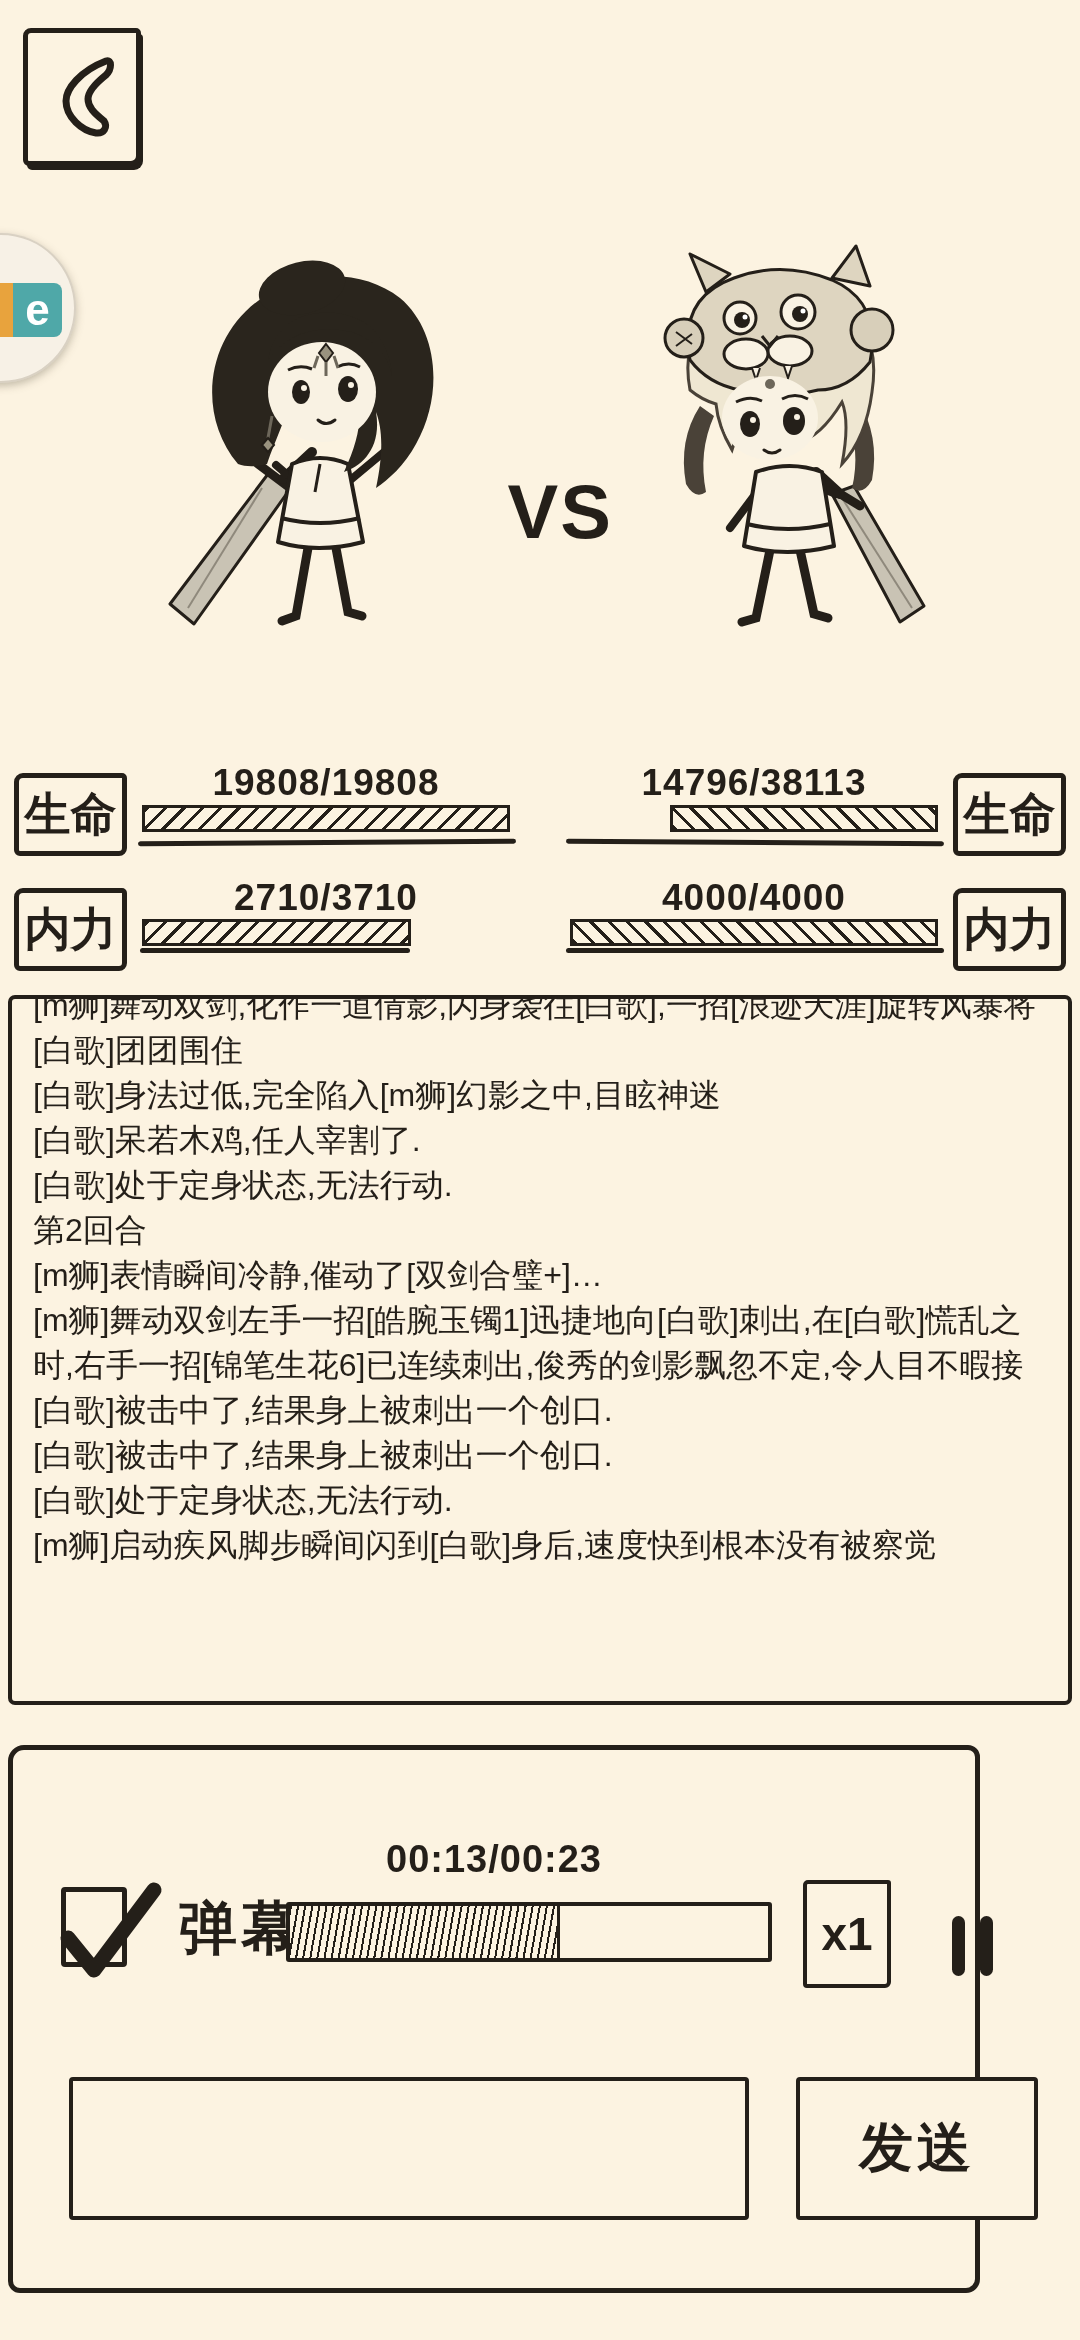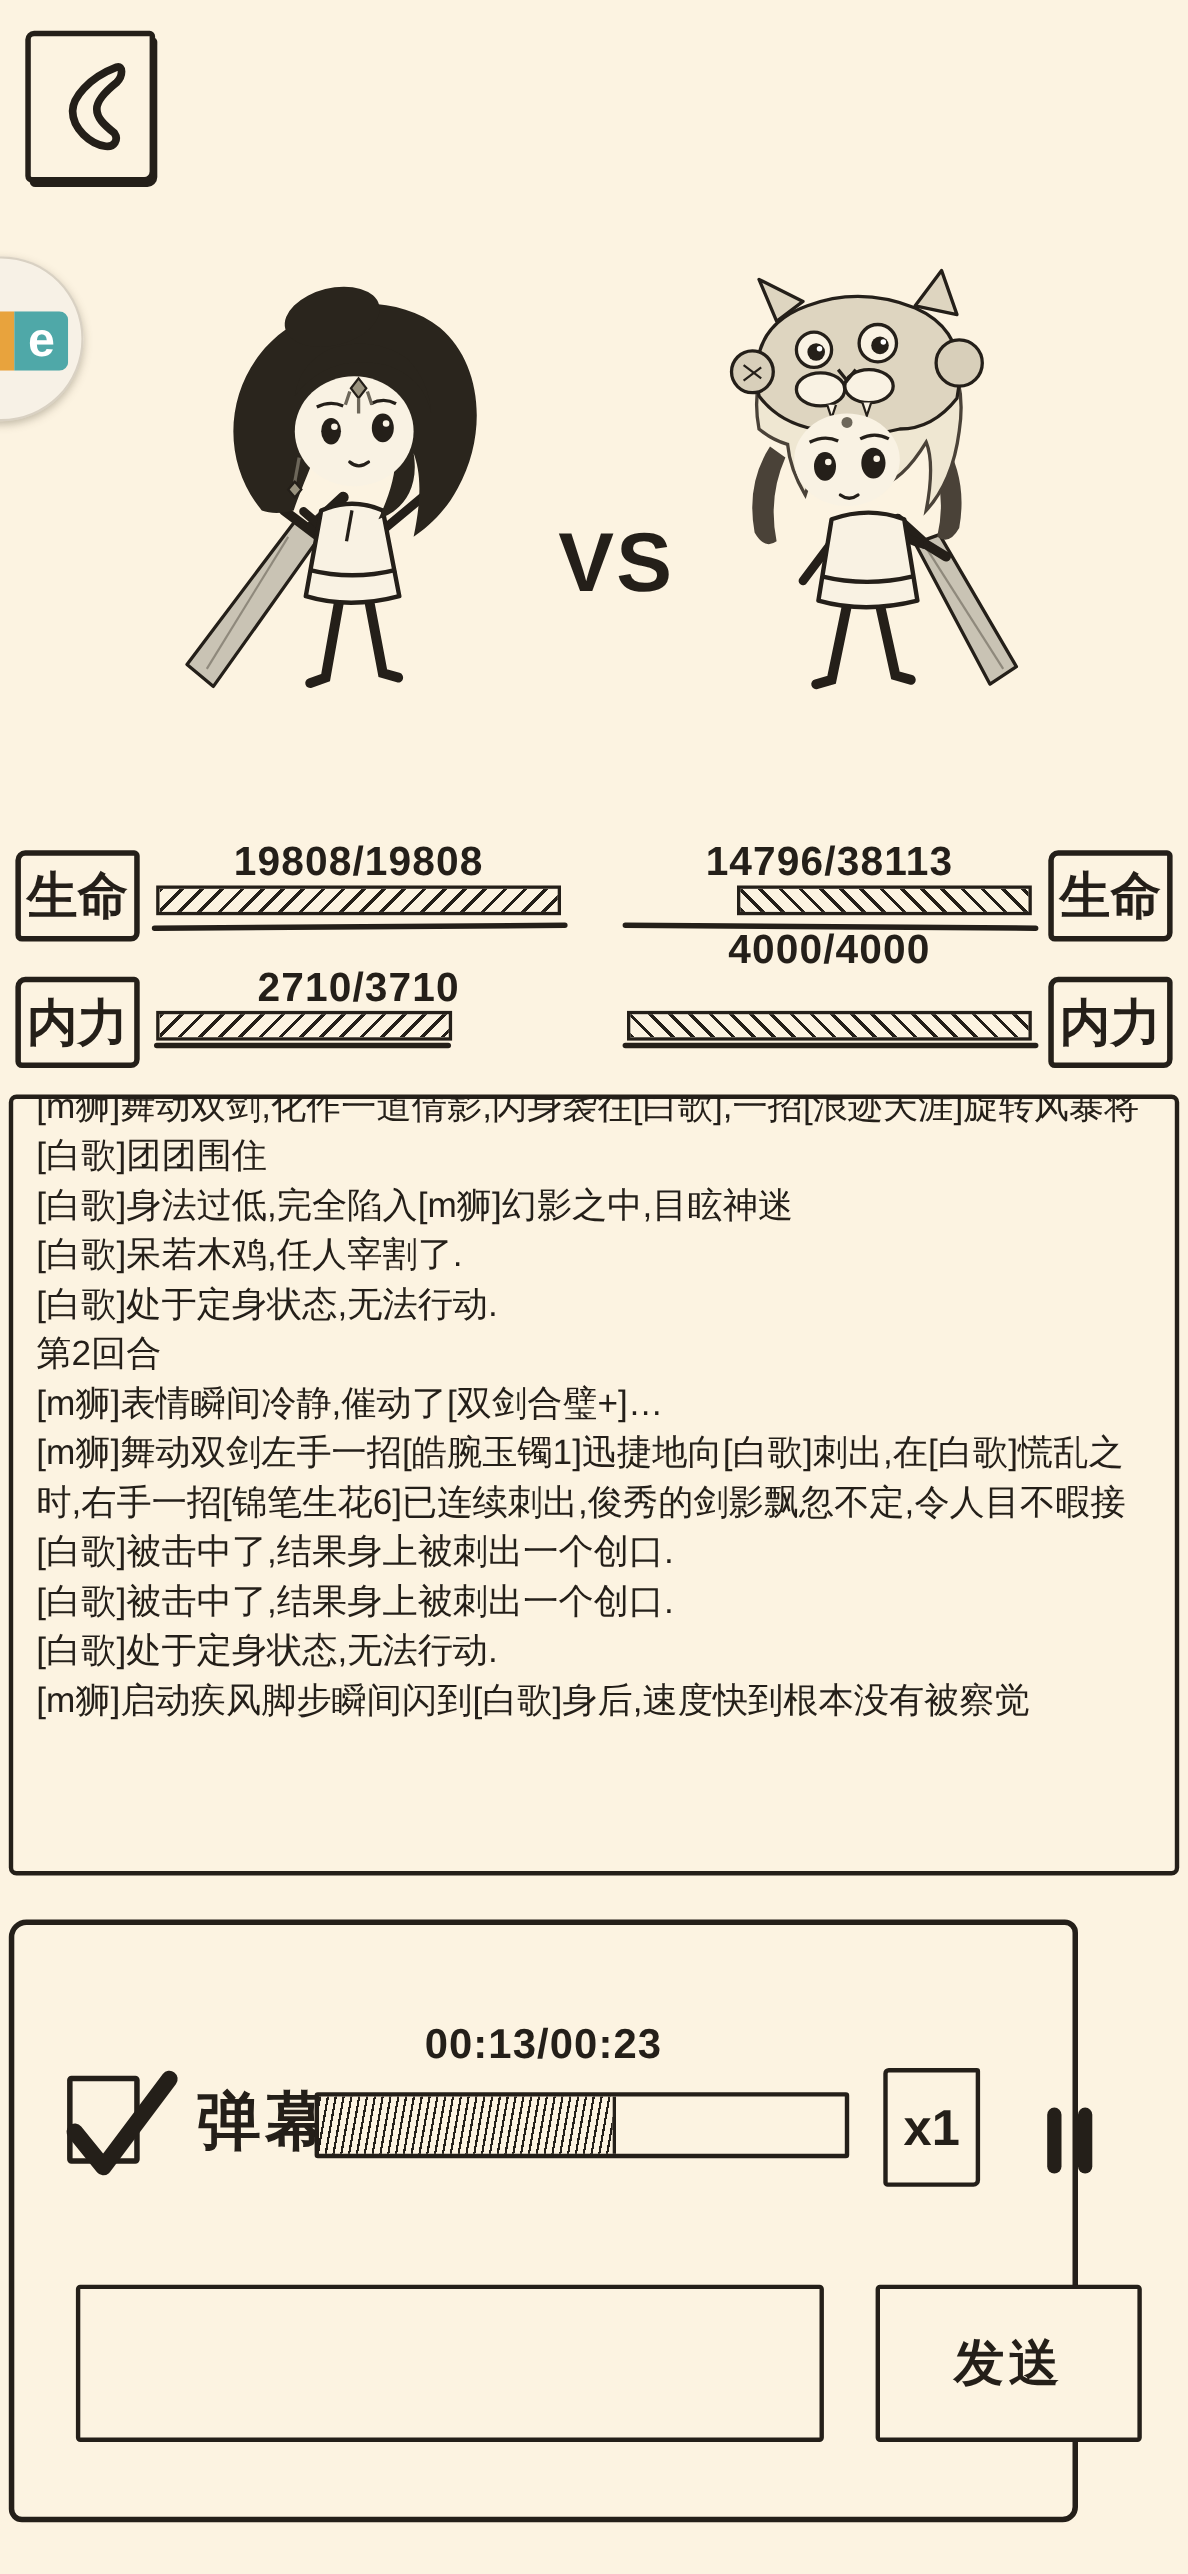--- a/index.html
+++ b/index.html
@@ -109,21 +109,21 @@
   .chat-input {
     position:absolute; left:56px; top:327px; width:680px; height:143px;
     border:4px solid #241f19; border-radius:4px; background:#fcf3e1;
     font-size:42px; padding:0 20px; color:#241f19; outline:none;
     font-family:"Liberation Sans","DejaVu Sans",sans-serif;
   }
   .send-btn {
     position:absolute; left:783px; top:327px; width:242px; height:143px;
     border:4px solid #241f19; border-radius:4px; background:#fcf3e1;
     display:flex; align-items:center; justify-content:center;
-    font-size:46px; font-weight:bold; letter-spacing:4px; cursor:pointer;
+    font-size:54px; font-weight:bold; letter-spacing:4px; cursor:pointer;
   }
 </style>
 </head>
 <body>
 
 <div class="screen">
 
   <div class="back-btn">
     <span>
       <svg width="90" height="100" viewBox="0 0 90 100">
@@ -258,21 +258,21 @@
   </div>
   <div class="stat-value" style="left:570px; top:762px;">14796/38113</div>
   <div class="bar align-right" style="left:570px; top:805px;">
     <div class="fill hatch-r" style="width: 72.8%;"></div>
   </div>
   <div class="bar-underline" style="left:566px; top:840px; width:378px; transform:rotate(0.4deg);"></div>
 
   <div class="stat-label" style="left:953px; top:888px;">
     <span>内力</span>
   </div>
-  <div class="stat-value" style="left:570px; top:842px;">4000/4000</div>
+  <div class="stat-value" style="left:570px; top:877px;">4000/4000</div>
   <div class="bar align-right" style="left:570px; top:919px;">
     <div class="fill hatch-r" style="width: 100%;"></div>
   </div>
   <div class="bar-underline" style="left:566px; top:948px; width:378px;"></div>
 
   <div class="log-box">
     <div class="log-inner">
       <div>[m狮]舞动双剑,化作一道倩影,闪身袭往[白歌],一招[浪迹天涯]旋转风暴将[白歌]团团围住</div>
       <div>[白歌]身法过低,完全陷入[m狮]幻影之中,目眩神迷</div>
       <div>[白歌]呆若木鸡,任人宰割了.</div>

